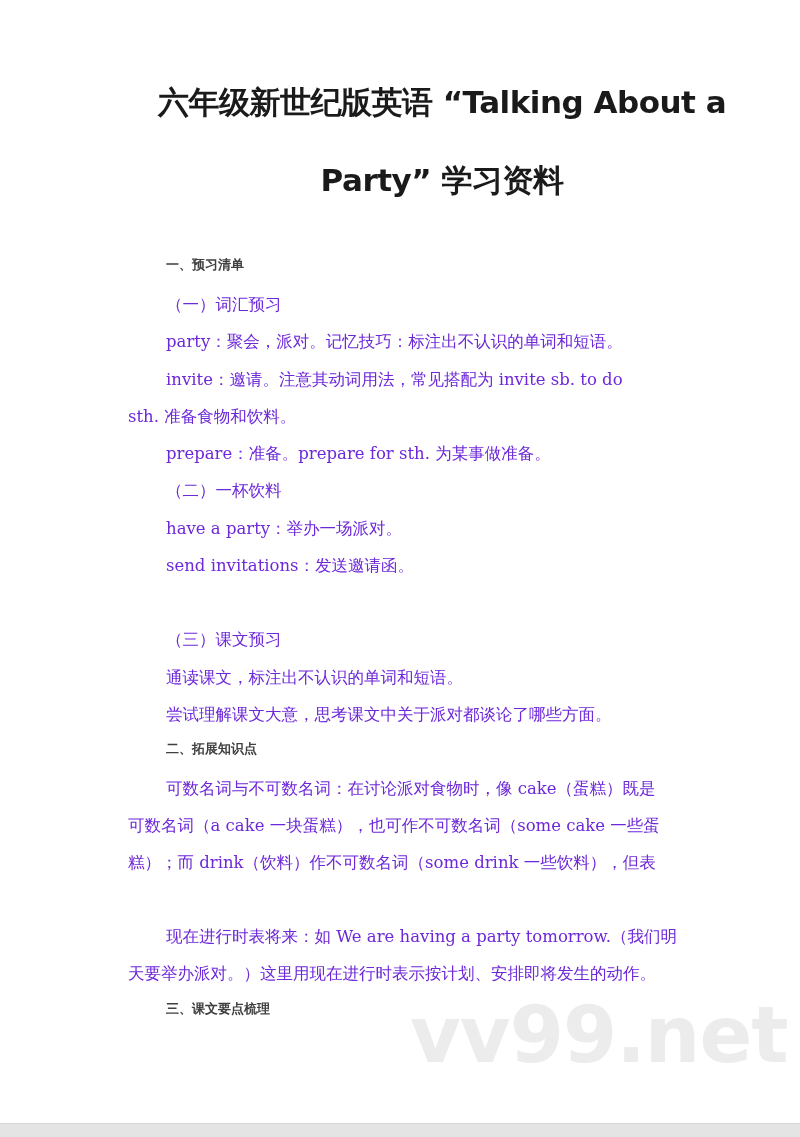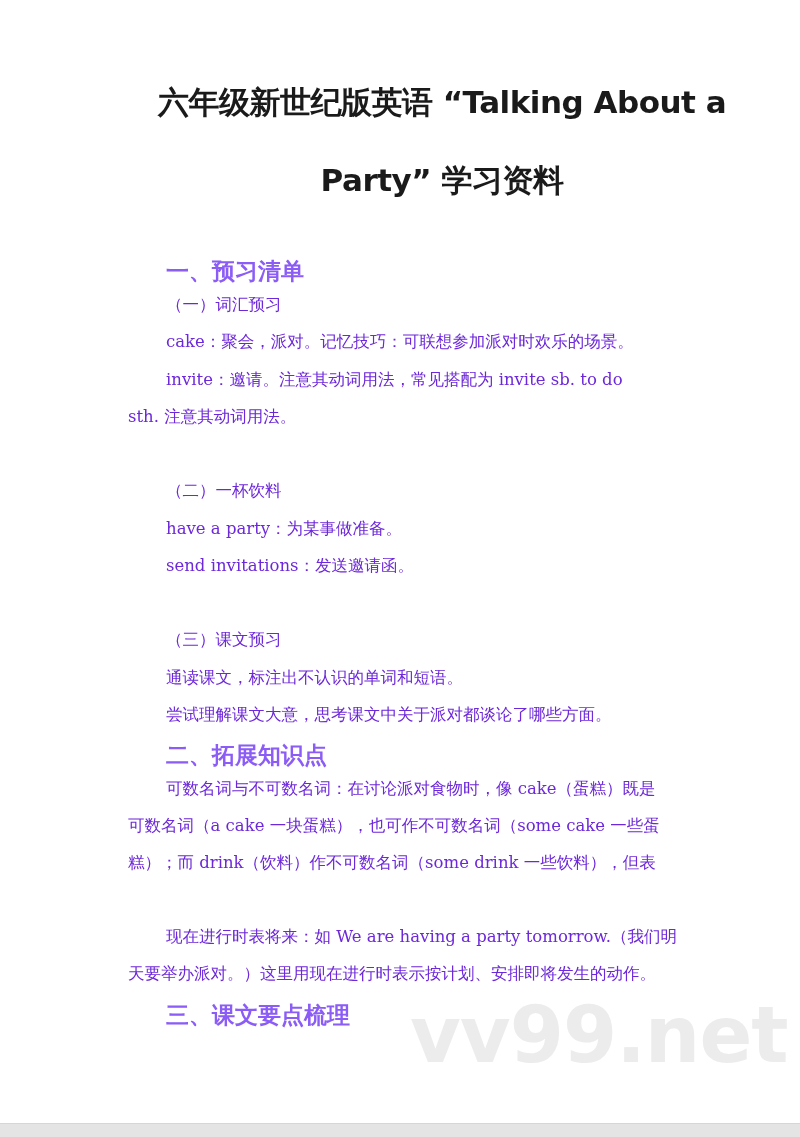--- a/index.html
+++ b/index.html
@@ -21,44 +21,45 @@
       position: absolute; left: 0; width: 800px; text-align: center;
       font-family: "DejaVu Sans", "Liberation Sans", sans-serif;
       font-weight: bold; font-size: 31px; color: #1a1a1a; letter-spacing: -0.5px;
     }
     .title.l1 { top: 82px; }
     .title.l2 { top: 160px; }
     .line {
       position: absolute; white-space: nowrap;
       font-size: 16.5px; color: #6d28d9;
     }
-    .heading { font-weight: bold; font-size: 23px; color: #8b5cf6; }
+    .heading { font-weight: bold; font-size: 13px; color: #404040; }
     .watermark {
       position: absolute; left: 368px; top: 990px;
       font-family: "DejaVu Sans", "Liberation Sans", sans-serif;
       font-weight: bold; font-size: 78px; color: #ececec; letter-spacing: -1px;
       user-select: none;
     }
   </style>
 </head>
 <body>
 
 <div class="page">
   <div class="title l1">六年级新世纪版英语 “Talking About a</div>
   <div class="title l2">Party” 学习资料</div>
 
   <div class="line heading" style="left:124px; top:256px;">一、预习清单</div>
 
   <div class="line" style="left:124px; top:294px;">（一）词汇预习</div>
-  <div class="line" style="left:124px; top:331px;">cake：聚会，派对。记忆技巧：可联想参加派对时欢乐的场景。</div>
+  <div class="line" style="left:124px; top:331px;">party：聚会，派对。记忆技巧：标注出不认识的单词和短语。</div>
   <div class="line" style="left:124px; top:369px;">invite：邀请。注意其动词用法，常见搭配为 invite sb. to do</div>
-  <div class="line" style="left:86px; top:406px;">sth. 注意其动词用法。</div>
+  <div class="line" style="left:86px; top:406px;">sth. 准备食物和饮料。</div>
+  <div class="line" style="left:124px; top:443px;">prepare：准备。prepare for sth. 为某事做准备。</div>
 
   <div class="line" style="left:124px; top:480px;">（二）一杯饮料</div>
-  <div class="line" style="left:124px; top:518px;">have a party：为某事做准备。</div>
+  <div class="line" style="left:124px; top:518px;">have a party：举办一场派对。</div>
   <div class="line" style="left:124px; top:555px;">send invitations：发送邀请函。</div>
 
   <div class="line" style="left:124px; top:629px;">（三）课文预习</div>
   <div class="line" style="left:124px; top:667px;">通读课文，标注出不认识的单词和短语。</div>
   <div class="line" style="left:124px; top:704px;">尝试理解课文大意，思考课文中关于派对都谈论了哪些方面。</div>
 
   <div class="line heading" style="left:124px; top:740px;text-align:center;">二、拓展知识点</div>
   <div class="line" style="left:124px; top:778px;">可数名词与不可数名词：在讨论派对食物时，像 cake（蛋糕）既是</div>
   <div class="line" style="left:86px; top:815px;">可数名词（a cake 一块蛋糕），也可作不可数名词（some cake 一些蛋</div>
   <div class="line" style="left:86px; top:852px;">糕）；而 drink（饮料）作不可数名词（some drink 一些饮料），但表</div>

